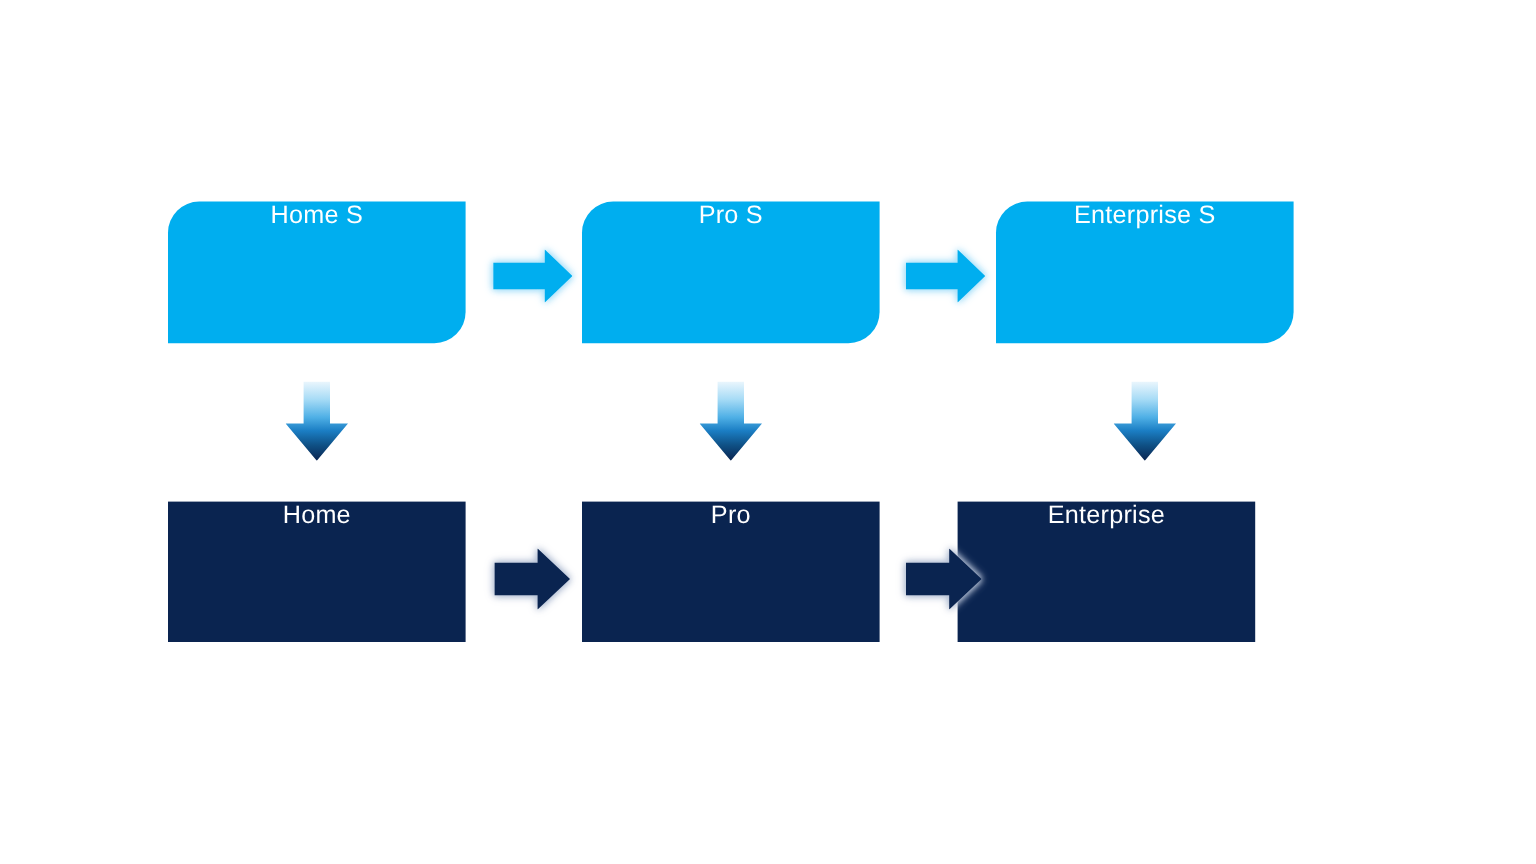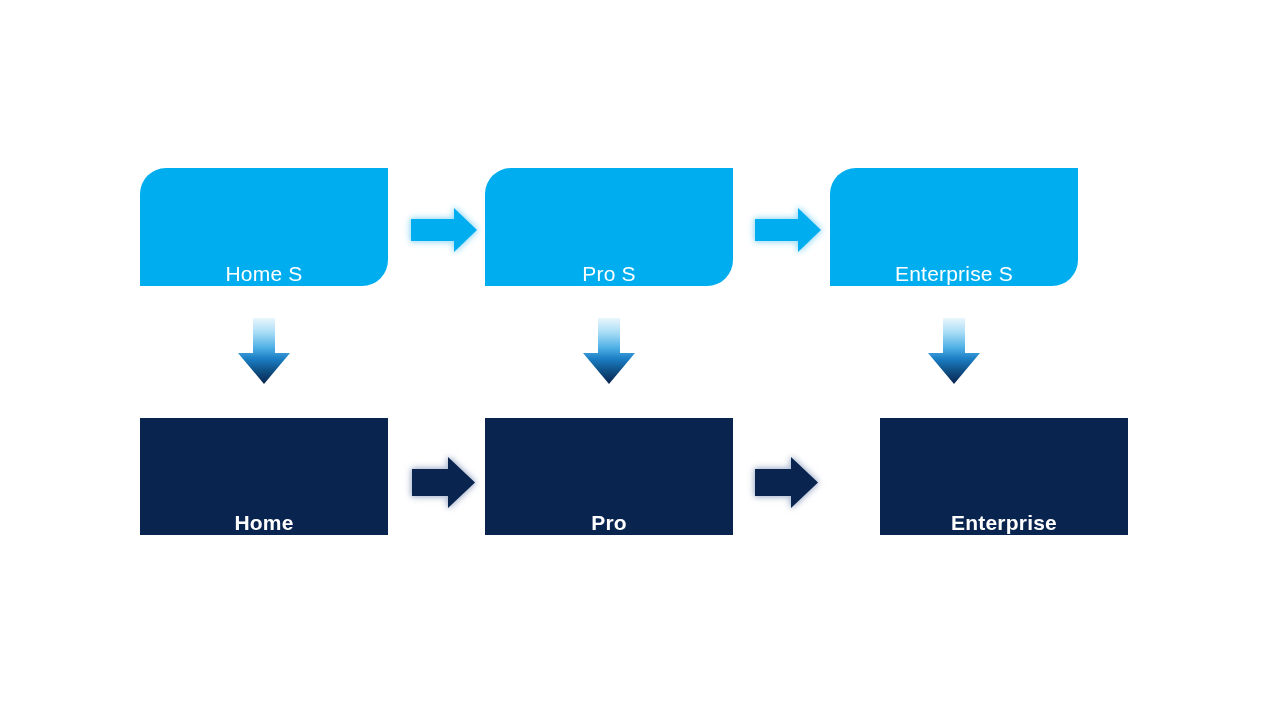--- a/index.html
+++ b/index.html
@@ -12,35 +12,34 @@
     width: 1280px;
     height: 720px;
     overflow: hidden;
     background: var(--background, #ffffff);
     font-family: "Liberation Sans", sans-serif;
   }
   .node {
     position: absolute;
     width: 248px;
     display: flex;
-    align-items: flex-end;
+    align-items: flex-start;
     justify-content: center;
     color: var(--text-color, #ffffff);
     font-size: 21px;
     letter-spacing: 0.2px;
   }
   .node.light {
     height: 118px;
     background: var(--light-blue, #00AEEF);
     border-radius: 26px 0 26px 0;
   }
   .node.dark {
     height: 117px;
     background: var(--dark-navy, #0A2450);
-    font-weight: bold;
   }
   .arrow {
     position: absolute;
     display: block;
   }
   .glow-light {
     filter: drop-shadow(0 0 2.5px var(--glow-light, #A8E0F9))
             drop-shadow(0 0 3px var(--glow-light, #A8E0F9));
   }
   .glow-dark {
@@ -92,21 +91,21 @@
   <svg class="arrow" style="left:928px; top:318px" width="52" height="66" viewBox="0 0 52 66">
     <polygon points="15,0 37,0 37,35 52,35 26,66 0,35 15,35" fill="url(#downGrad)"></polygon>
   </svg>
 
   <div class="node dark" style="left:140px; top:418px">
     <span>Home</span>
   </div>
   <div class="node dark" style="left:485px; top:418px">
     <span>Pro</span>
   </div>
-  <div class="node dark" style="left:880px; top:418px">
+  <div class="node dark" style="left:798px; top:418px">
     <span>Enterprise</span>
   </div>
 
   <svg class="arrow glow-dark" style="left:412px; top:457px" width="63" height="51" viewBox="0 0 63 51">
     <polygon points="0,12 36,12 36,0 63,25.5 36,51 36,39 0,39" fill="var(--dark-navy, #0A2450)"></polygon>
   </svg>
   <svg class="arrow glow-dark" style="left:755px; top:457px" width="63" height="51" viewBox="0 0 63 51">
     <polygon points="0,12 36,12 36,0 63,25.5 36,51 36,39 0,39" fill="var(--dark-navy, #0A2450)"></polygon>
   </svg>
 

